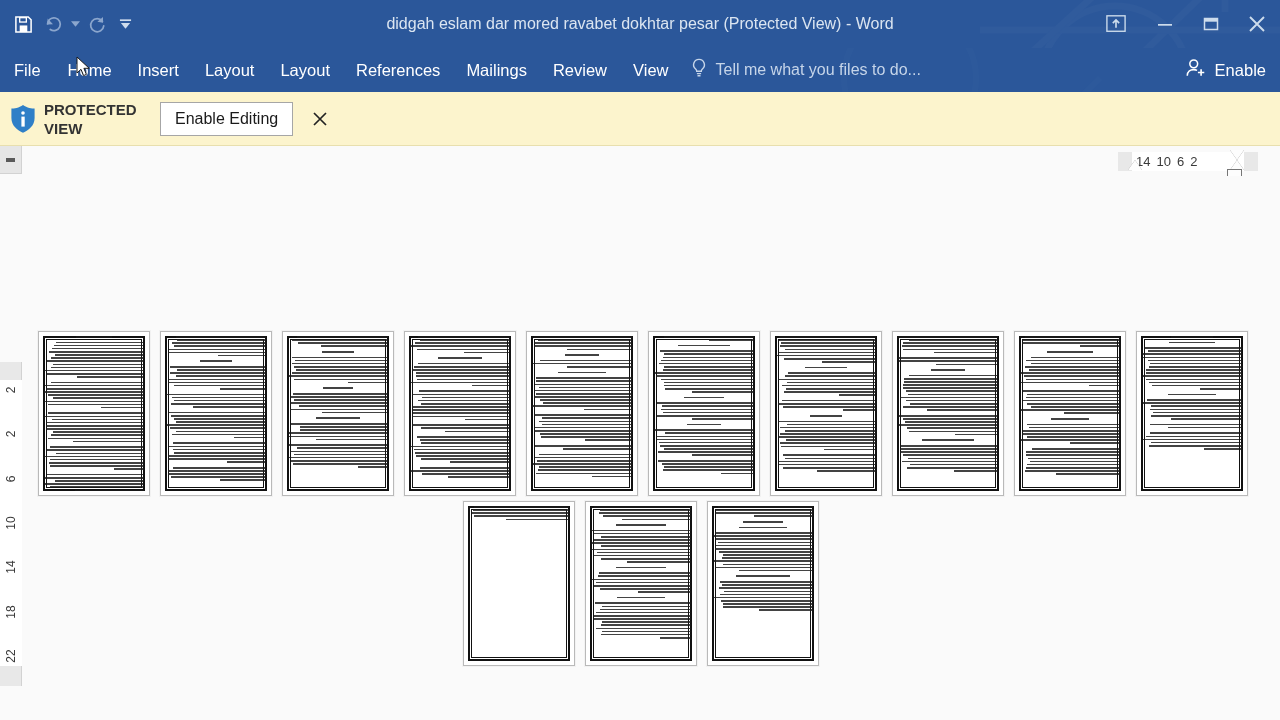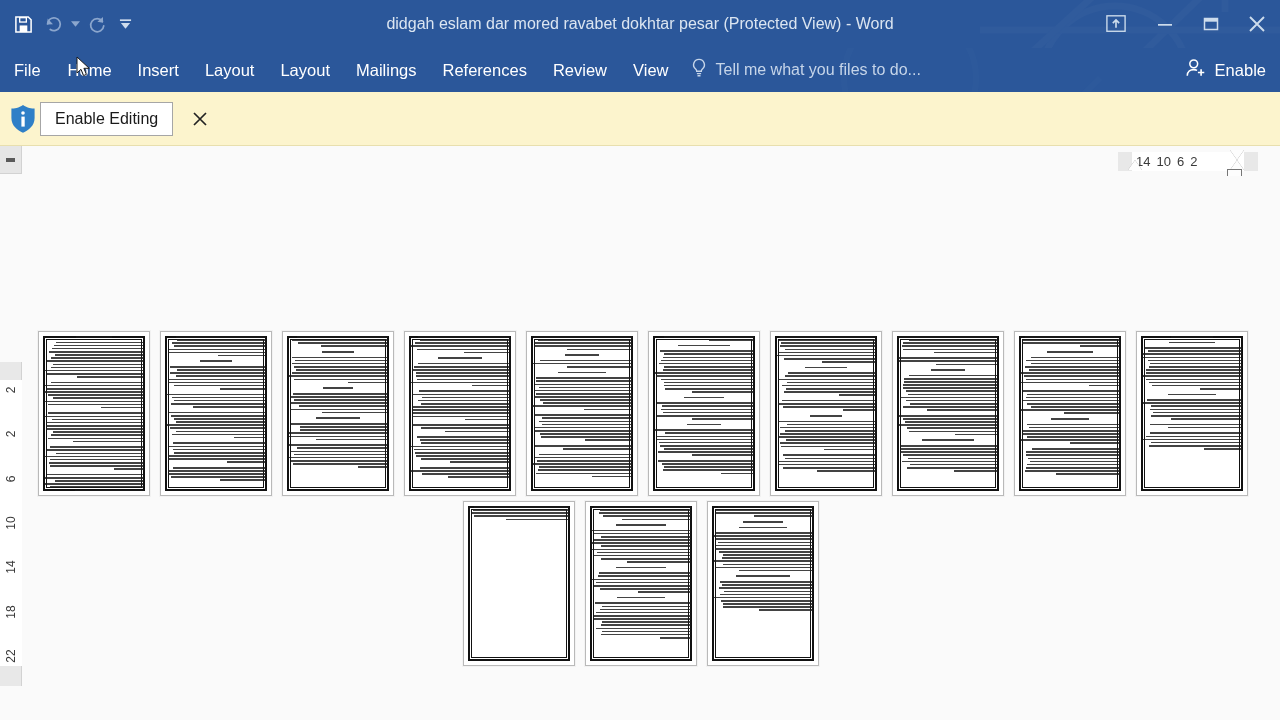--- a/index.html
+++ b/index.html
@@ -333,22 +333,22 @@
       <path d="M0 110 L380 110"></path>
     </g>
   </svg>
 
   <div class="tabs">
     <div class="tab file">File</div>
     <div class="tab">Home</div>
     <div class="tab">Insert</div>
     <div class="tab">Layout</div>
     <div class="tab">Layout</div>
+    <div class="tab">References</div>
     <div class="tab">Mailings</div>
-    <div class="tab">References</div>
     <div class="tab">Review</div>
     <div class="tab">View</div>
   </div>
 
   <div class="tellme">
     <span>
       <svg width="16" height="20" viewBox="0 0 16 20">
           <path d="M8 1.4 a5.4 5.4 0 0 1 3.4 9.6 c-.8.7-1.1 1.3-1.1 2.2 H5.7 c0-.9-.3-1.5-1.1-2.2 A5.4 5.4 0 0 1 8 1.4 z" fill="none" stroke="#c6d5e9" stroke-width="1.4"></path>
           <path d="M5.9 15.6 h4.2 M6.5 17.8 h3" stroke="#c6d5e9" stroke-width="1.4"></path>
         </svg>
@@ -372,20 +372,24 @@
   <path d="M1 1 L1 17 L5 13.3 L7.6 19.6 L10.4 18.4 L7.9 12.3 L13.2 12.3 z" fill="#ffffff" stroke="#1b1b1b" stroke-width="1"></path>
 </svg>
 
 <div class="pvbar">
   <div class="pv-icon">
     <svg width="26" height="30" viewBox="0 0 26 30">
         <path d="M13 1 C9 4 4 4.6 1.4 4.6 V14 c0 7.6 6 12.4 11.6 14.8 C18.6 26.4 24.6 21.6 24.6 14 V4.6 C22 4.6 17 4 13 1 z" fill="#2f7fc7"></path>
         <circle cx="13" cy="9" r="1.8" fill="#ffffff"></circle>
         <rect x="11.4" y="12.6" width="3.3" height="10" fill="#ffffff"></rect>
       </svg>
+  </div>
+  <div class="pv-label">
+    <div>PROTECTED</div>
+    <div>VIEW</div>
   </div>
   <button class="pv-enable">Enable Editing</button>
   <div class="pv-close">
     <svg width="16" height="16" viewBox="0 0 16 16">
         <path d="M2 2 L14 14 M14 2 L2 14" stroke="#222" stroke-width="1.7" fill="none"></path>
       </svg>
   </div>
 </div>
 
 <div class="ruler-row">

